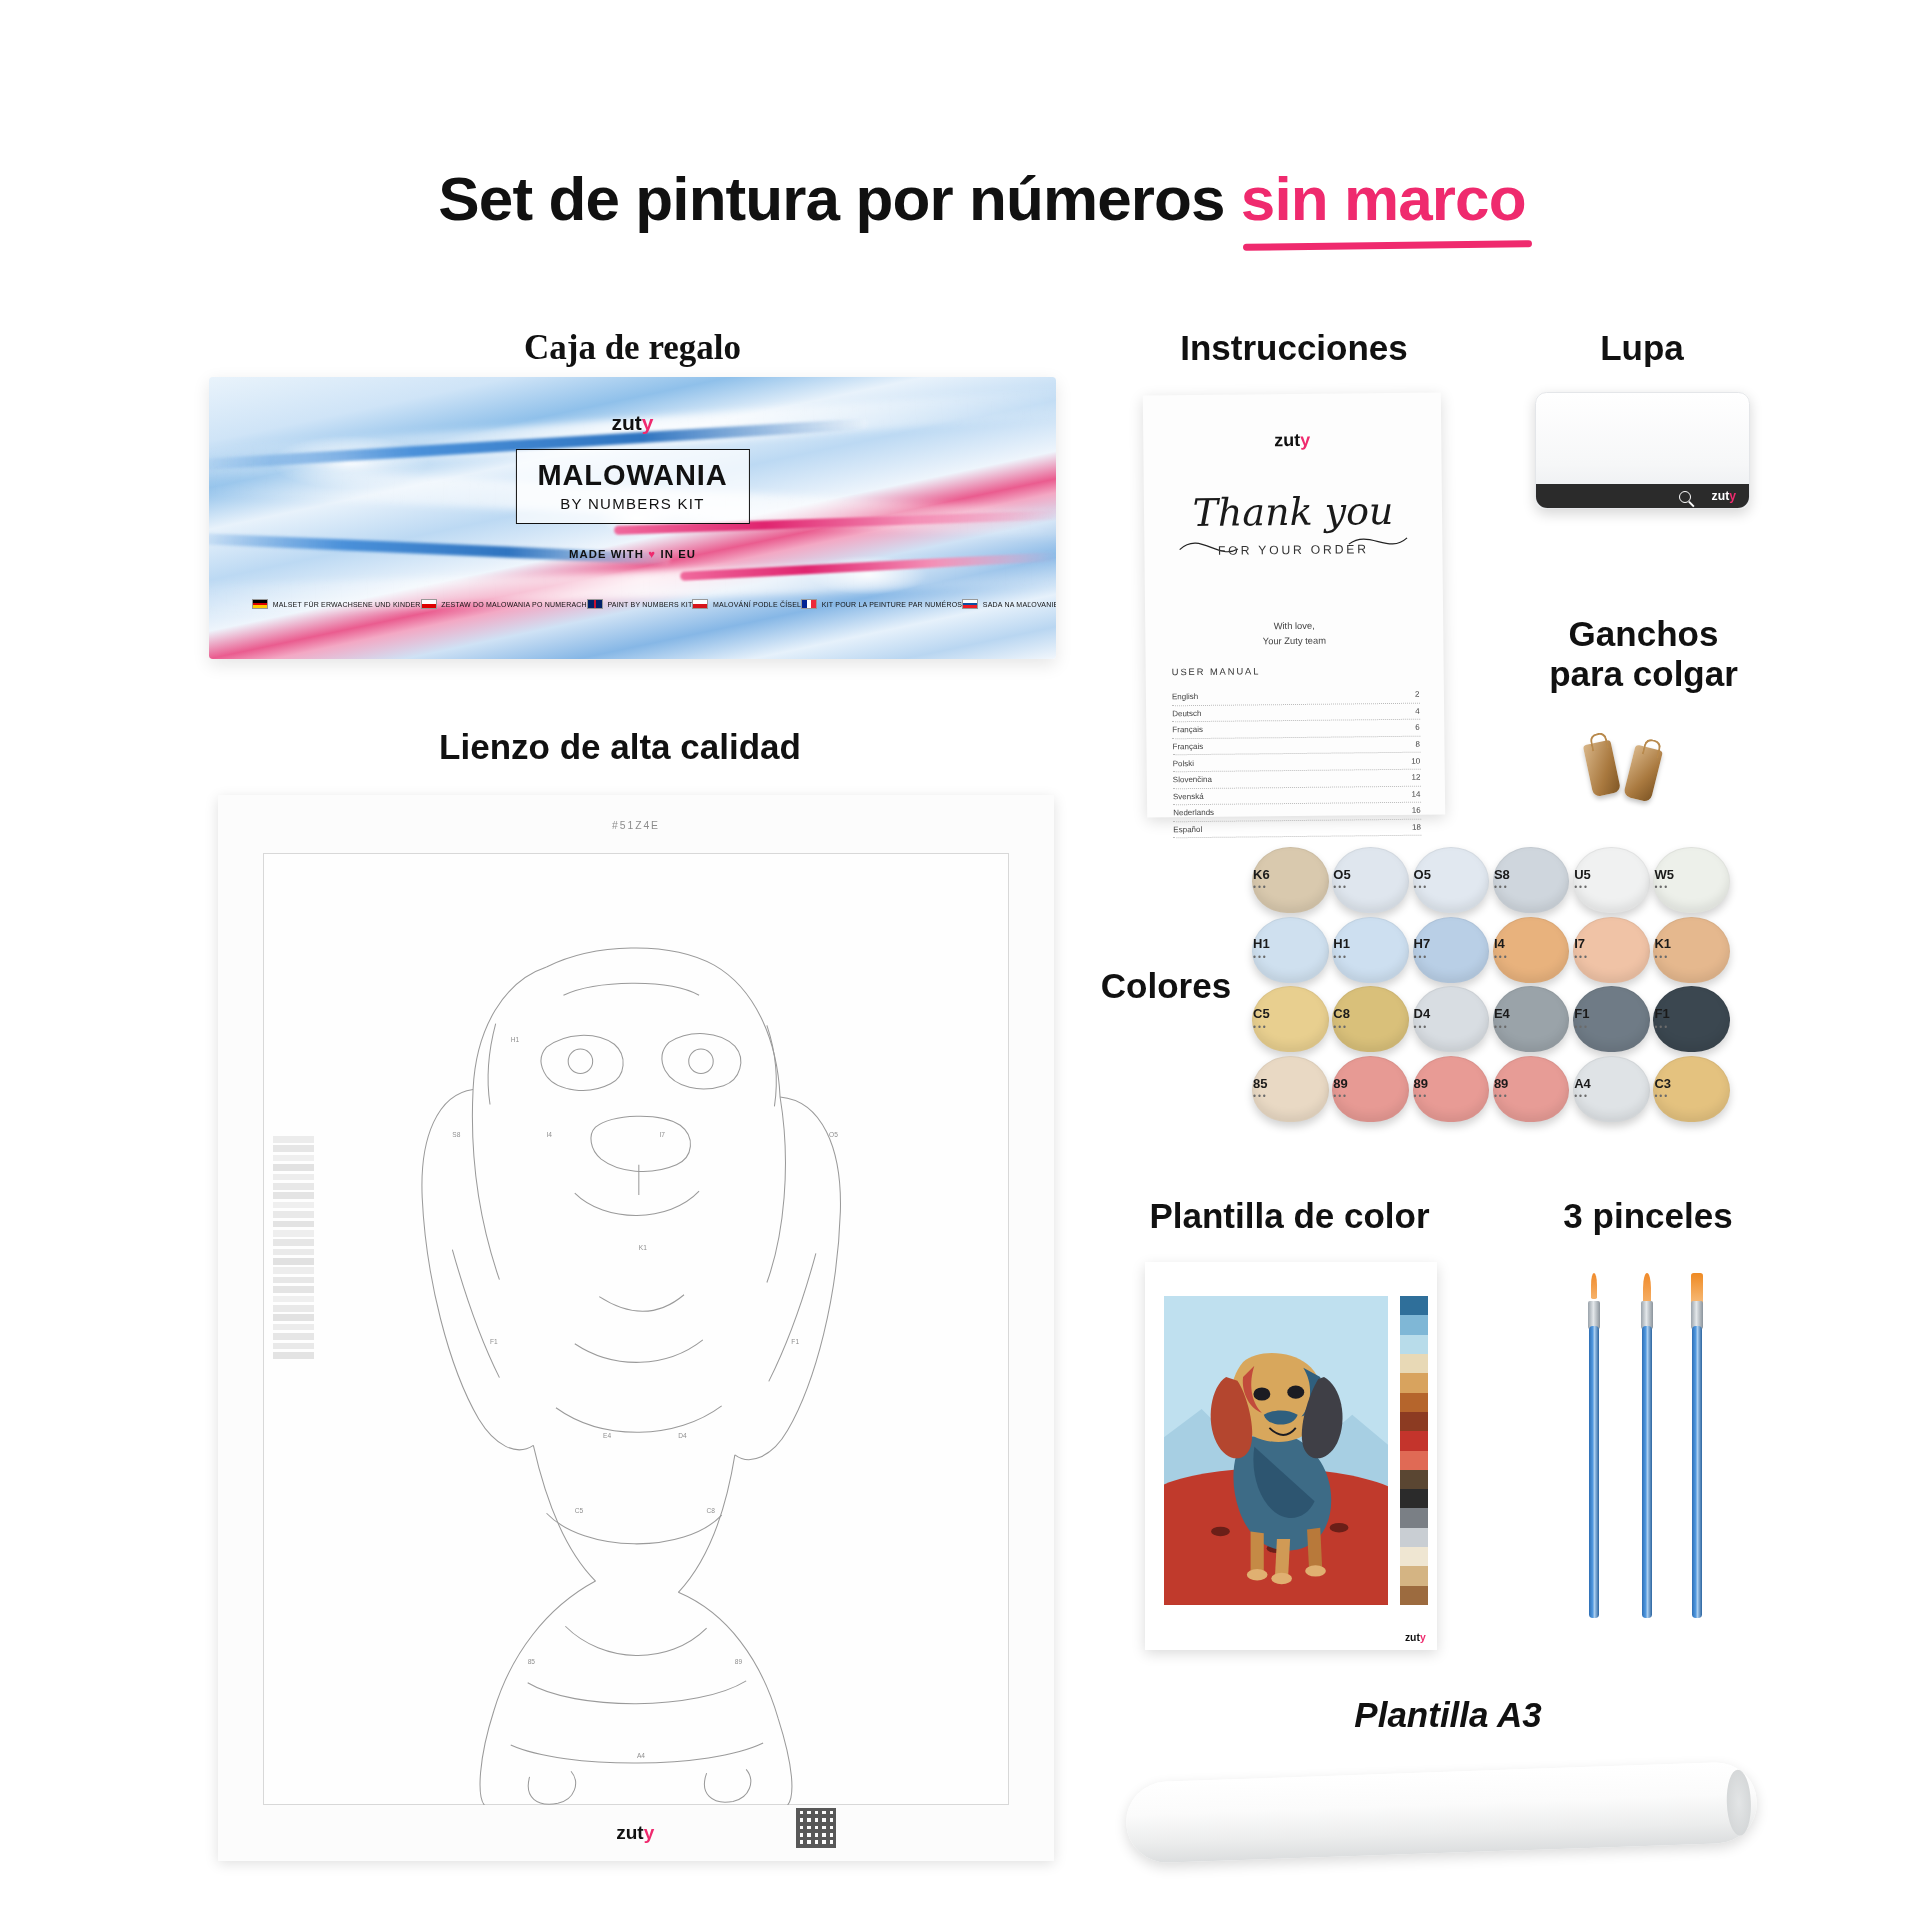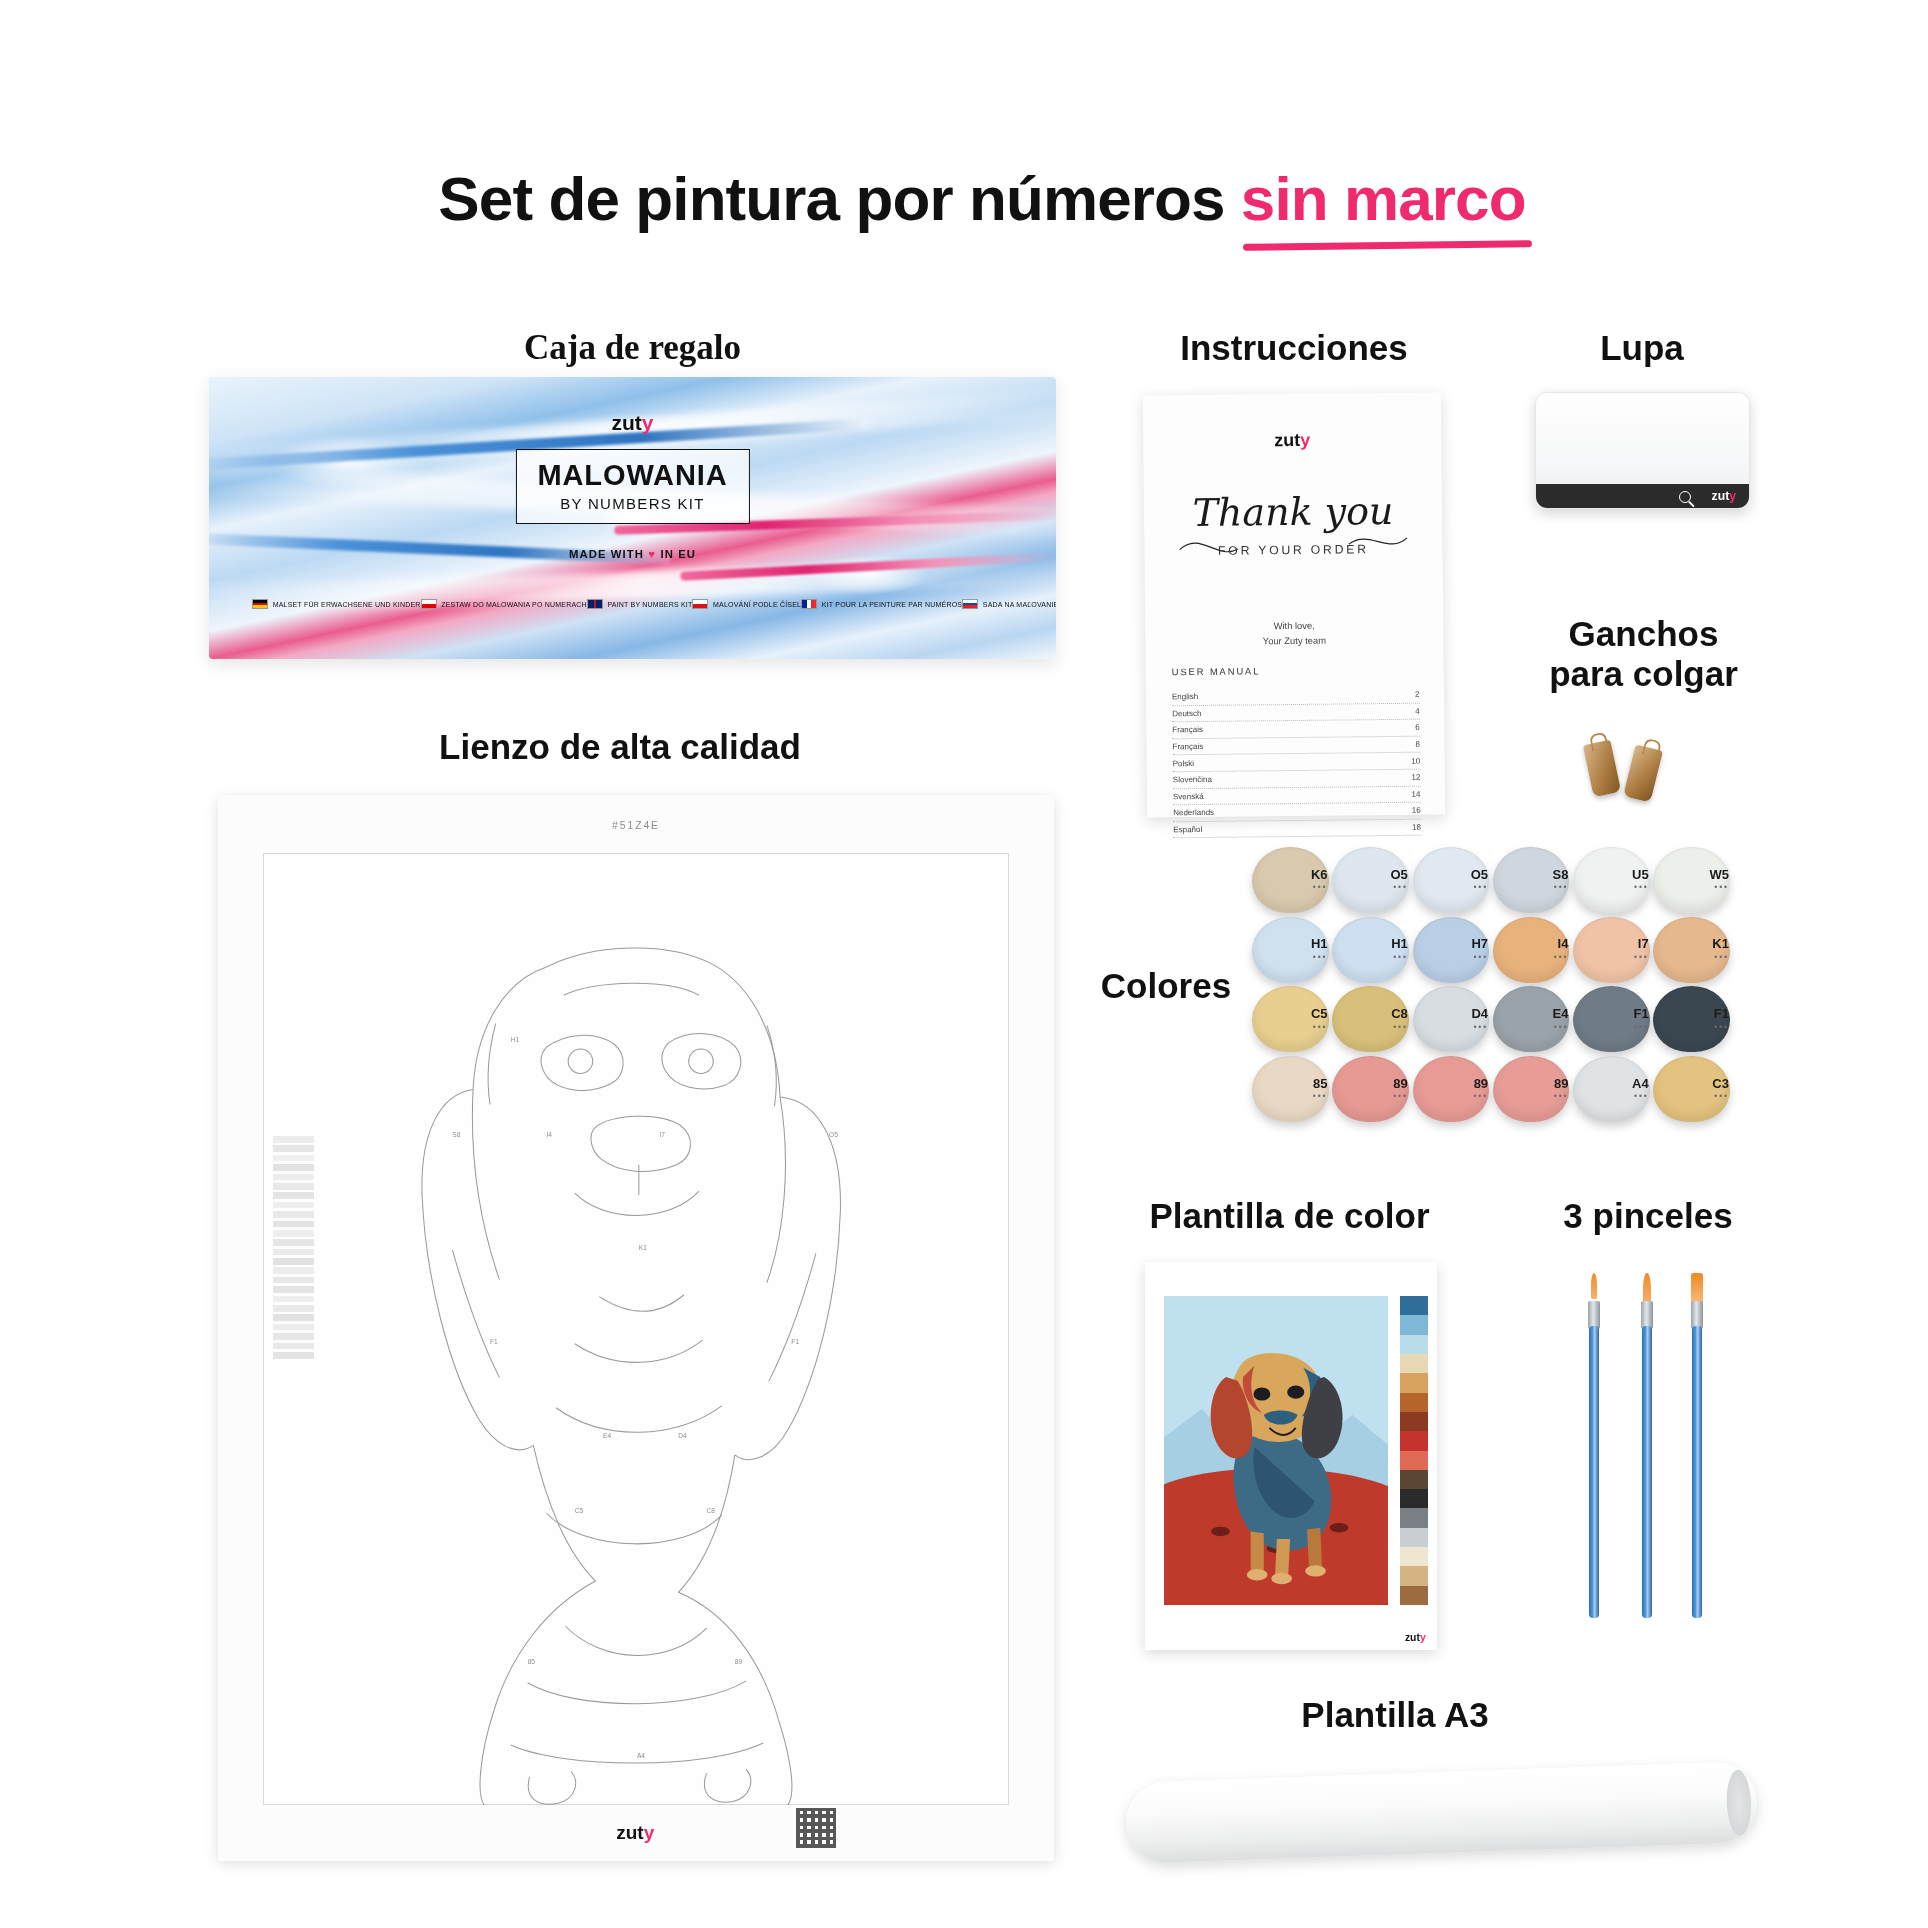--- a/index.html
+++ b/index.html
@@ -181,21 +181,21 @@
   .hook.h2{ left:41px; top:11.3px; transform:rotate(14deg);}
 
   
   .paints {
     position:absolute; left:1252px; top:847px; width:478px; height:275px;
     display:grid; grid-template-columns: repeat(6, 1fr); grid-template-rows: repeat(4, 1fr);
     gap:3.8px;
   }
   .pot { position:relative; border-radius:50% 50% 46% 46%/52% 52% 48% 48%;
     box-shadow:0 4.7px 8.5px rgba(0,0,0,.18) , inset 0 -5.6px 9.4px rgba(0,0,0,.08);
-    display:flex; align-items:flex-end; justify-content:center; flex-direction:column;
+    display:flex; align-items:flex-start; justify-content:center; flex-direction:column;
     border:0.9px solid rgba(0,0,0,.06);
   }
   .pot .code { font-size:13px; font-weight:700; color:#1b1b1b; line-height:1; }
   .pot .dots { font-size:8.5px; letter-spacing:1.9px; color:#6b6b6b; margin-top:1.9px;}
 
   
   .tmpl {
     position:absolute; left:1145px; top:1262px; width:292px; height:388px;
     background:#ffffff; box-shadow:0 3.8px 13px rgba(0,0,0,.15);
   }
@@ -644,16 +644,16 @@
     <div class="ferrule"></div>
     <div class="handle"></div>
   </div>
   <div class="brush b3">
     <div class="tip"></div>
     <div class="ferrule"></div>
     <div class="handle"></div>
   </div>
 </div>
 
-<div class="label" style="left:1070px; top:1695px; width:650px;">Plantilla A3</div>
+<div class="label" style="left:1123px; top:1695px; width:650px;font-style:italic;">Plantilla A3</div>
 
 <div class="roll"></div>
 
 
 </body></html>

